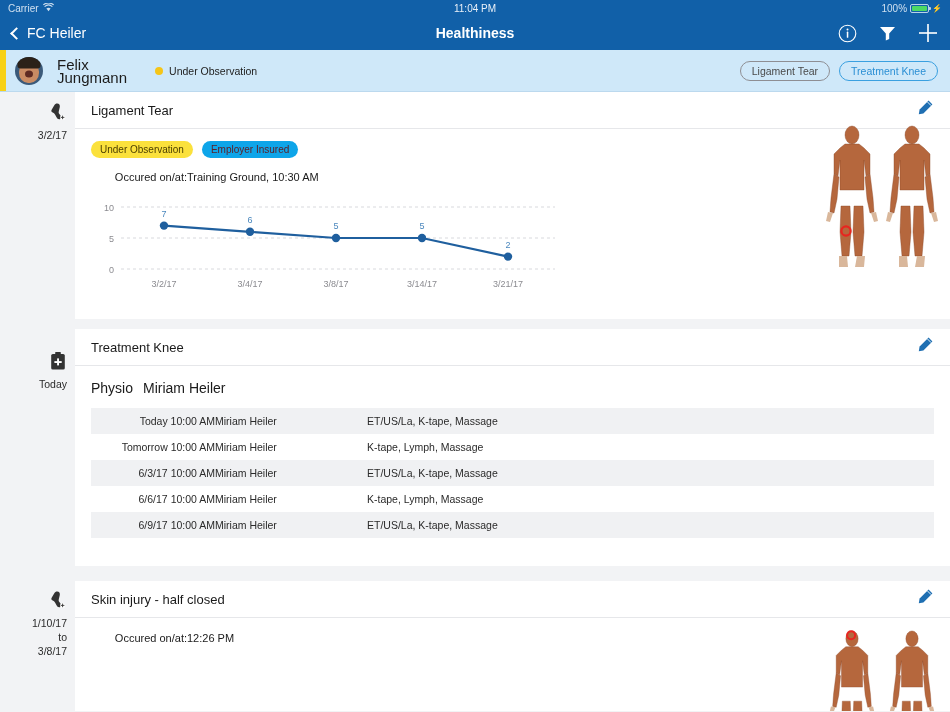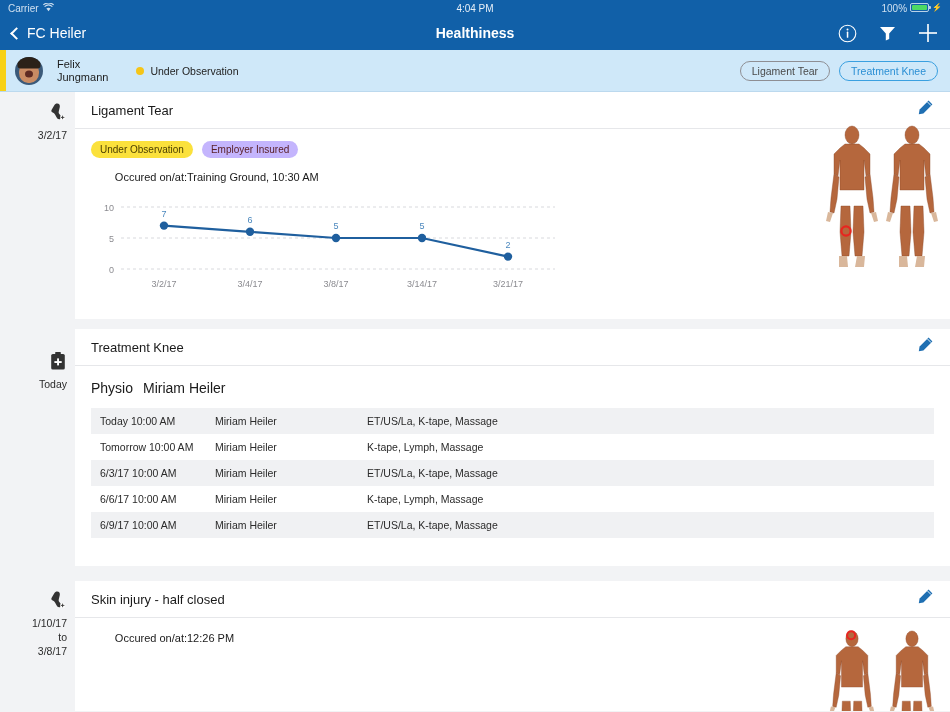--- a/index.html
+++ b/index.html
@@ -13,21 +13,21 @@
 
   
   .statusbar {
     height: 16px; background: #1160a8; color: #cfe0f0;
     display: flex; align-items: center; font-size: 10px;
     padding: 0 8px; position: relative;
   }
   .sb-left { display: flex; align-items: center; gap: 4px; }
   .sb-center { position: absolute; left: 0; right: 0; text-align: center;
                font-size: 10px; color: #e8f0f8; pointer-events: none; }
-  .sb-right { margin-left: auto; display: flex; gap: 3px; z-index:2;}
+  .sb-right { margin-left: auto; display: flex; align-items: center; gap: 3px; z-index:2;}
   .batt {
     width: 19px; height: 9px; border: 1px solid #b9d2e8; border-radius: 2px;
     position: relative; padding: 1px;
   }
   .batt::after {
     content:""; position:absolute; right:-3px; top:2.5px;
     width:2px; height:3px; background:#b9d2e8; border-radius:0 1px 1px 0;
   }
   .batt i { display:block; height:100%; width:100%; background:#4cd964; border-radius:1px; }
   .bolt { font-size: 8px; color:#cfe0f0; }
@@ -54,21 +54,21 @@
   .avatar {
     width:28px; height:28px; border-radius:50%; margin-left:9px; overflow:hidden;
     background:#3b5a7a; flex:none; position:relative;
   }
   .avatar .face { position:absolute; left:50%; top:54%; transform:translate(-50%,-50%);
     width:20px; height:22px; border-radius:48% 48% 45% 45%; background:#c98b63; }
   .avatar .hair { position:absolute; left:50%; top:20%; transform:translate(-50%,-50%);
     width:23px; height:13px; border-radius:50% 50% 20% 20%; background:#2b2118; }
   .avatar .mouth{ position:absolute; left:50%; top:64%; transform:translate(-50%,-50%);
     width:8px; height:7px; border-radius:50%; background:#5e2a22; }
-  .pname { margin-left:14px; font-size:11px; color:#1c1c1c; line-height:13px; }
+  .pname { margin-left:14px; font-size:15px; color:#1c1c1c; line-height:13px; }
   .pstatus { margin-left:28px; display:flex; align-items:center; gap:6px;
              font-size:10.5px; color:#222; }
   .dot { width:8px; height:8px; border-radius:50%; background:#f5c518; display:inline-block; }
   .pills { margin-left:auto; display:flex; gap:9px; padding-right:12px; }
   .pill {
     font-size:10.5px; padding:3px 11px; border-radius:11px; cursor:pointer;
     background:#cfe8f9; white-space:nowrap;
   }
   .pill.gray { border:1px solid #8e8e93; color:#4a4a4a; }
   .pill.blue { border:1px solid #3aa0e0; color:#2b8fd4; }
@@ -88,61 +88,61 @@
     padding:0 16px; border-bottom:1px solid #e6e7ea;
   }
   .card-title { font-size:13px; color:#1a1a1a; }
   .pencil { margin-left:auto; cursor:pointer; }
 
   .card-body { padding:12px 16px 0 16px; position:relative; }
 
   .tags { display:flex; gap:9px; margin-bottom:13px; }
   .tag { font-size:10px; padding:3px 9px; border-radius:9px; }
   .tag.yellow { background:#fbe13c; color:#4b3f00; }
-  .tag.pink { background:#c4b5fd; color:#5a2028; }
+  .tag.pink { background:#0ea5e9; color:#5a2028; }
 
   .kv { display:flex; font-size:11px; color:#1a1a1a; align-items:baseline;text-align:right; }
   .kv .k { width:96px; color:#1a1a1a; }
   .kv .v { font-weight:normal; }
 
   
   .chart-wrap { margin-top:14px; position:relative; width:470px; height:98px; }
   .chart-svg { display:block; }
   .axis-txt { font-size:9px; fill:#8b8b90; font-family:"Liberation Sans", sans-serif; }
   .val-txt  { font-size:9px; fill:#4a87bd; font-family:"Liberation Sans", sans-serif; }
 
   
   .bodies { position:absolute; right:10px; display:flex; gap:4px; }
 
   
   .physio-row { display:flex; font-size:14px; color:#1a1a1a; padding:0 0 12px 0; }
   .physio-row .lbl { width:52px; }
   table.treat { width:100%; border-collapse:collapse; }
   table.treat td { font-size:10.5px; color:#2a2a2a; padding:7px 0; }
-  table.treat td.c1 { width:124px; padding-left:9px; }
+  table.treat td.c1 { width:124px; padding-left:9px;text-align:right; }
   table.treat td.c2 { width:152px; }
   table.treat tr.alt { background:#f0f1f3; }
 </style>
 </head>
 <body>
 
 <div class="app">
 
   <div class="statusbar">
     <div class="sb-left">
       <span>Carrier</span>
       <span>
         <svg width="11" height="9" viewBox="0 0 11 9">
           <path d="M5.5 8.2 L3.4 5.6 a3.4 3.4 0 0 1 4.2 0 Z" fill="#cfe0f0"></path>
           <path d="M1.6 3.6 a6 6 0 0 1 7.8 0" stroke="#cfe0f0" stroke-width="1.1" fill="none"></path>
           <path d="M0.3 1.9 a8.2 8.2 0 0 1 10.4 0" stroke="#cfe0f0" stroke-width="1.1" fill="none"></path>
         </svg>
       </span>
     </div>
-    <div class="sb-center">4:04 PM</div>
+    <div class="sb-center">11:04 PM</div>
     <div class="sb-right">
       <span>100%</span>
       <span class="batt">
           <i></i>
         </span>
       <span class="bolt">⚡</span>
     </div>
   </div>
 
   <div class="navbar">

